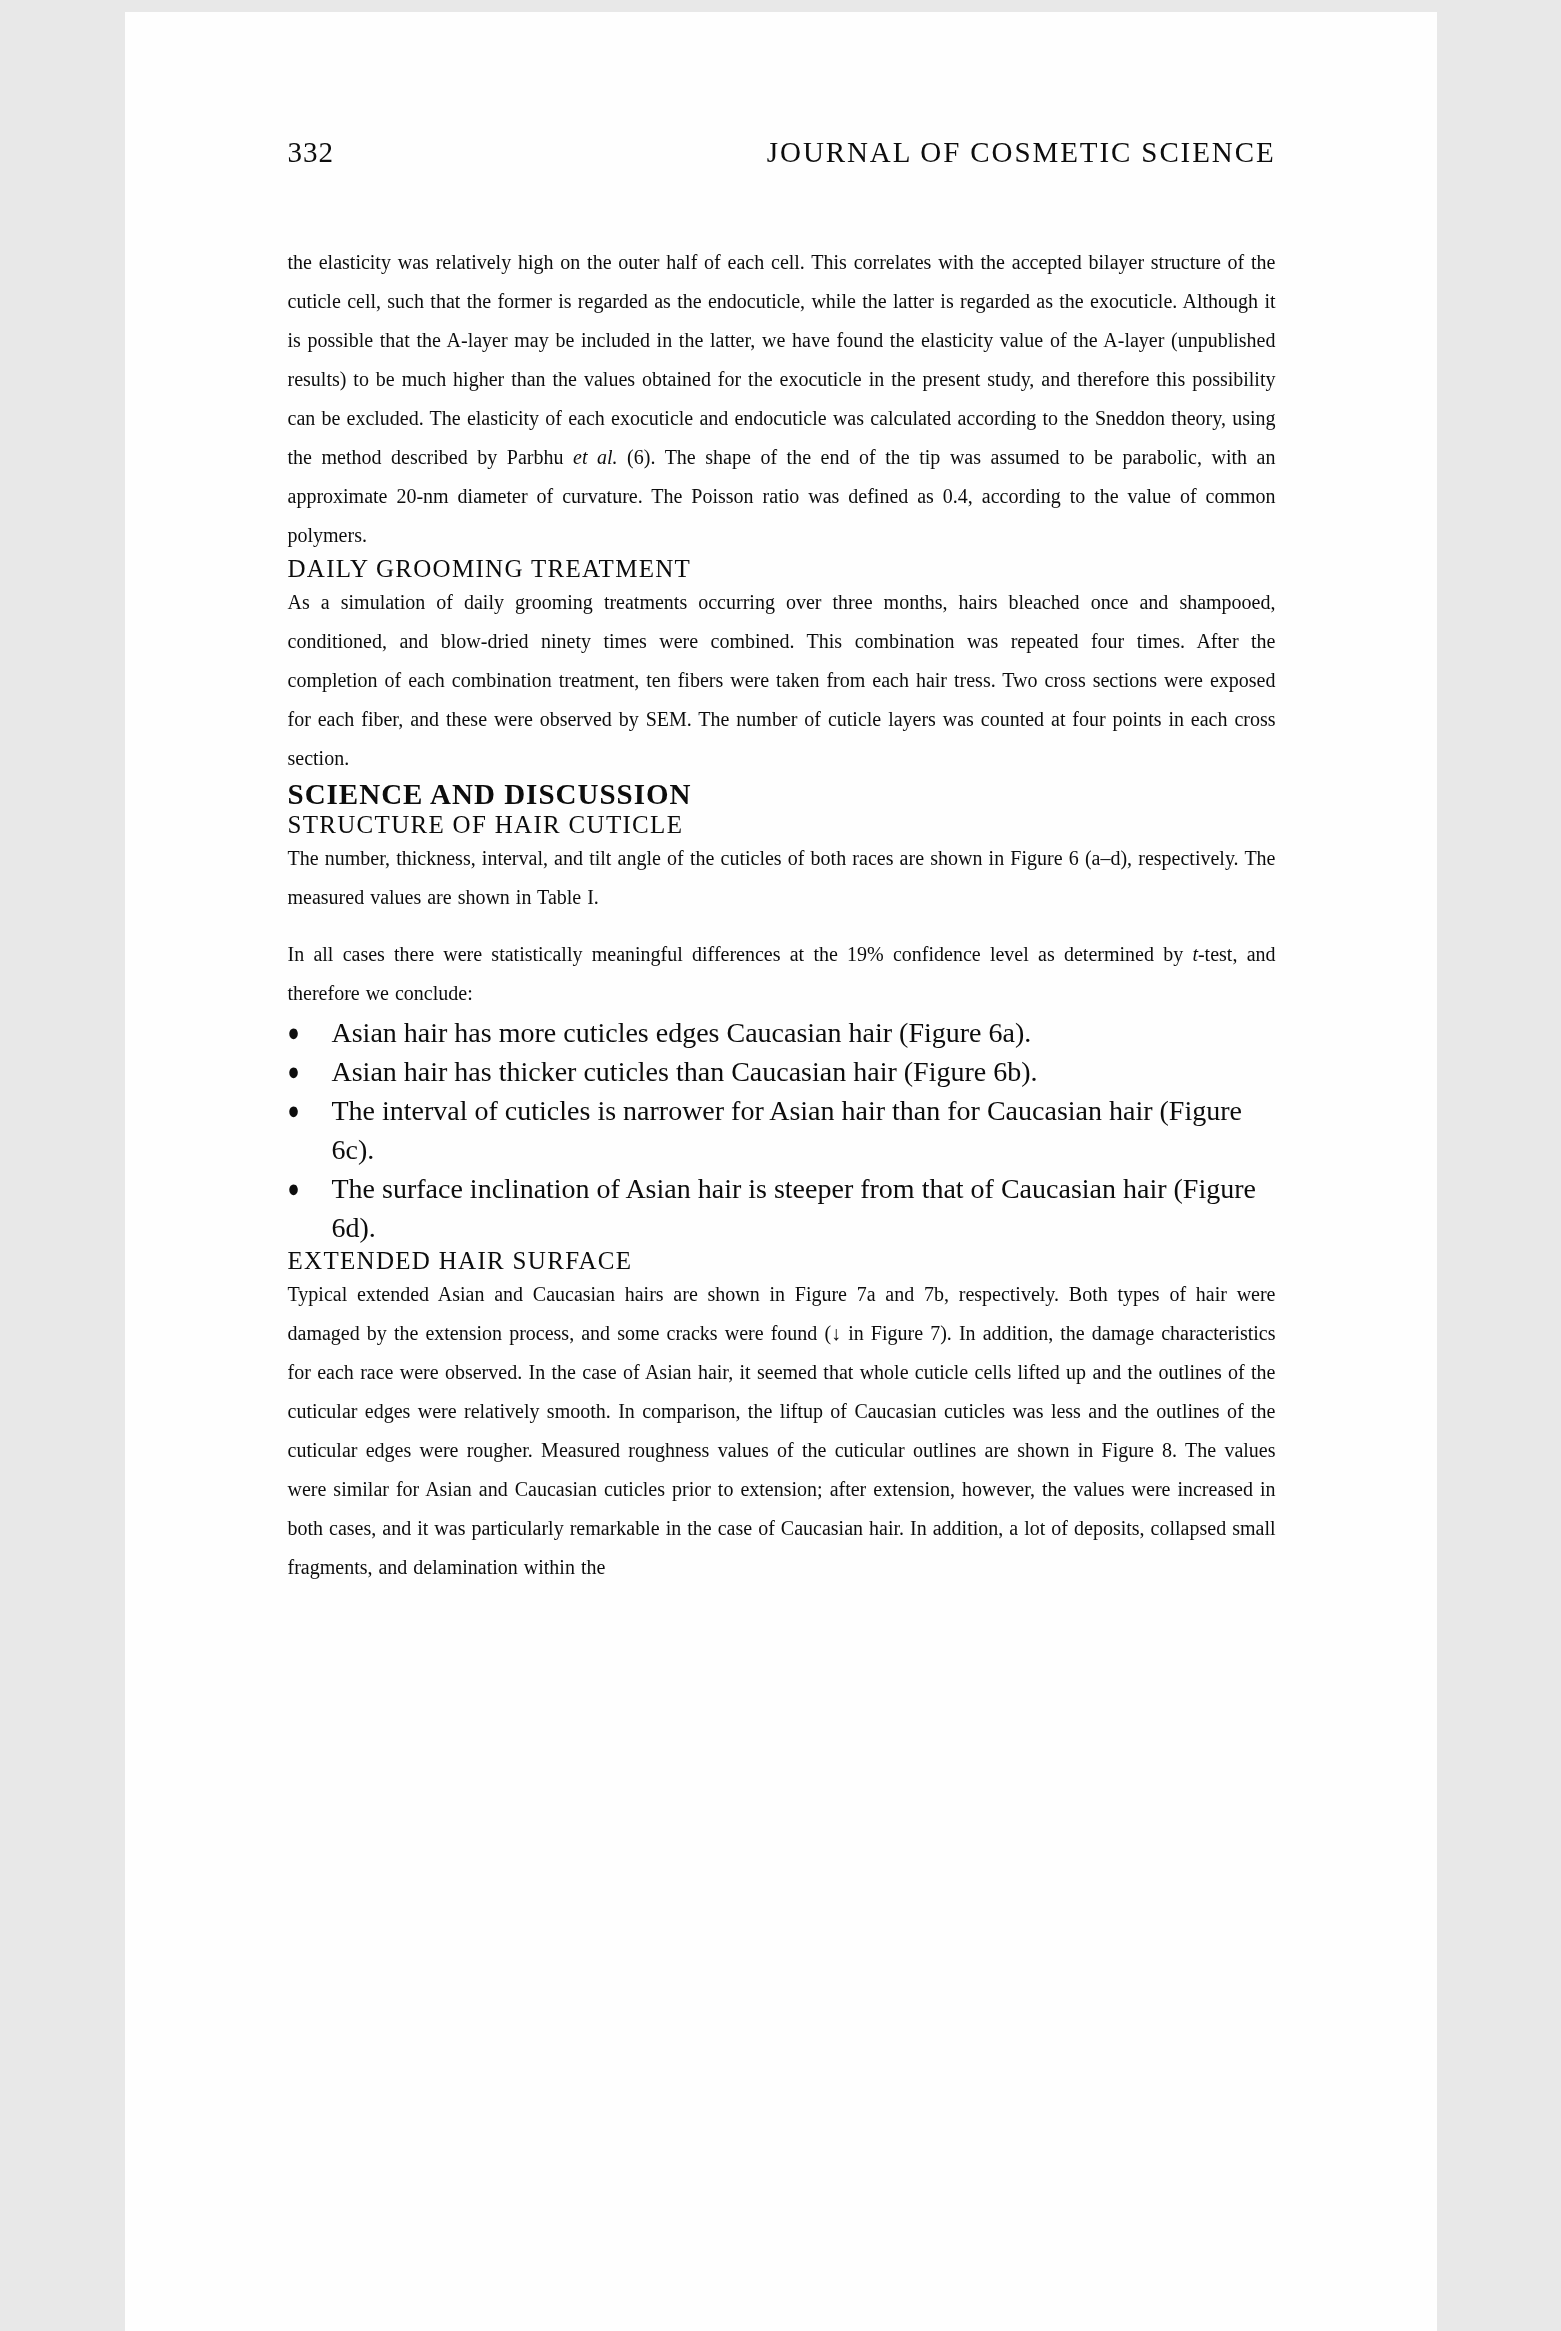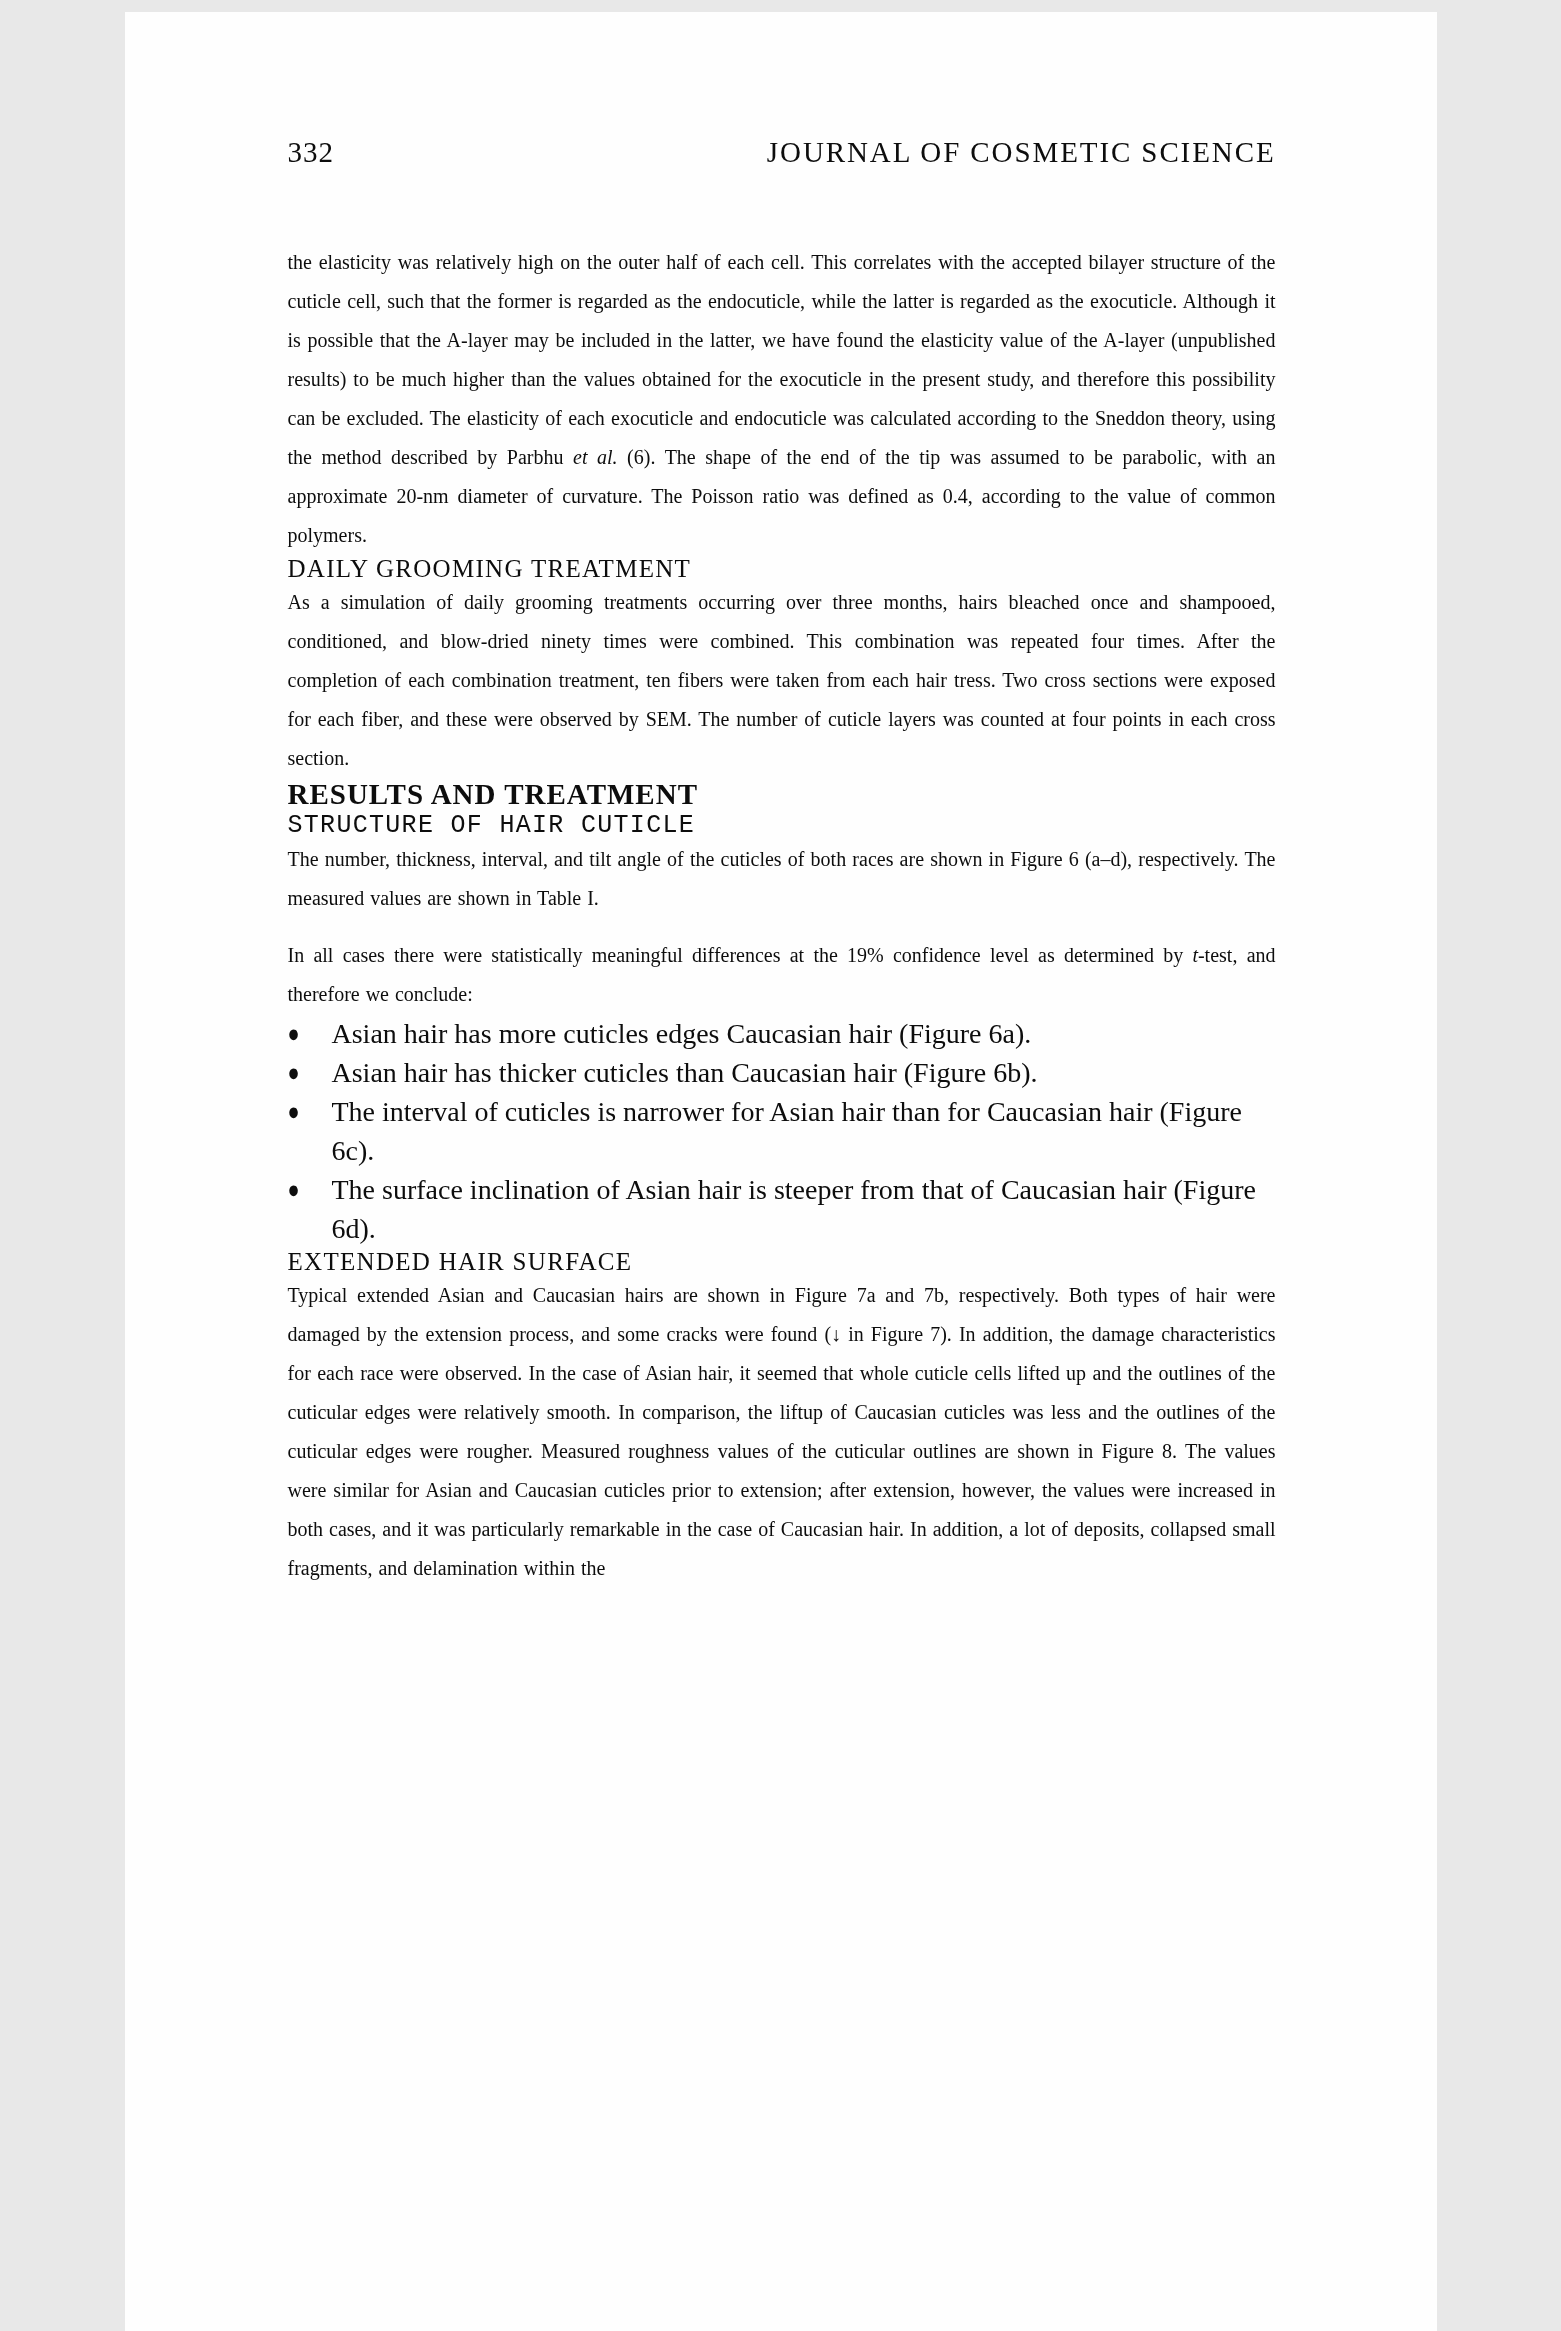--- a/index.html
+++ b/index.html
@@ -50,21 +50,21 @@
     margin: 0;
   }
   h3.subhead {
     font-size: 25px;
     font-weight: 400;
     letter-spacing: 1.3px;
     margin: 0;
   }
   [data-name="section-heading-results-and-discussion"] { margin: 99px 0 0; }
   [data-name="section-heading-daily-grooming-treatment"] { margin: 76px 0 46px; }
-  [data-name="section-heading-structure-of-hair-cuticle"] { margin: 46px 0 44px; font-family: Liberation Mono, monospace; }
+  [data-name="section-heading-structure-of-hair-cuticle"] { margin: 46px 0 44px; }
   [data-name="section-heading-extended-hair-surface"]     { margin: 75px 0 43px; }
   [data-name="paragraph-conclusions-intro"] { margin-top: 18px; }
   .bullet-list { margin: 0; }
   .bullet-item {
     display: flex;
     align-items: flex-start;
   }
   .bullet {
     width: 44px;
     flex: 0 0 44px;
@@ -88,21 +88,21 @@
     <span class="page-num" data-name="page-number">332</span>
     <div class="run-title" data-name="journal-title">JOURNAL OF COSMETIC SCIENCE</div>
   </header>
 
   <p class="body-par" data-name="paragraph-elasticity"><span data-name="text-segment">the elasticity was relatively high on the outer half of each cell. This correlates with the accepted bilayer structure of the cuticle cell, such that the former is regarded as the endocuticle, while the latter is regarded as the exocuticle. Although it is possible that the A-layer may be included in the latter, we have found the elasticity value of the A-layer (unpublished results) to be much higher than the values obtained for the exocuticle in the present study, and therefore this possibility can be excluded. The elasticity of each exocuticle and endocuticle was calculated according to the Sneddon theory, using the method described by Parbhu </span><i data-name="italic-text">et al.</i><span data-name="text-segment"> (6). The shape of the end of the tip was assumed to be parabolic, with an approximate 20-nm diameter of curvature. The Poisson ratio was defined as 0.4, according to the value of common polymers.</span></p>
 
   <h3 class="subhead" data-name="section-heading-daily-grooming-treatment">DAILY GROOMING TREATMENT</h3>
 
   <p class="body-par" data-name="paragraph-daily-grooming">As a simulation of daily grooming treatments occurring over three months, hairs bleached once and shampooed, conditioned, and blow-dried ninety times were combined. This combination was repeated four times. After the completion of each combination treatment, ten fibers were taken from each hair tress. Two cross sections were exposed for each fiber, and these were observed by SEM. The number of cuticle layers was counted at four points in each cross section.</p>
 
-  <h2 class="main-head" data-name="section-heading-results-and-discussion">RESULTS AND TREATMENT</h2>
+  <h2 class="main-head" data-name="section-heading-results-and-discussion">SCIENCE AND DISCUSSION</h2>
 
   <h3 class="subhead" data-name="section-heading-structure-of-hair-cuticle">STRUCTURE OF HAIR CUTICLE</h3>
 
   <p class="body-par" data-name="paragraph-structure-figures">The number, thickness, interval, and tilt angle of the cuticles of both races are shown in Figure 6 (a–d), respectively. The measured values are shown in Table I.</p>
 
   <p class="body-par" data-name="paragraph-conclusions-intro"><span data-name="text-segment">In all cases there were statistically meaningful differences at the 19% confidence level as determined by </span><i data-name="italic-text">t</i><span data-name="text-segment">-test, and therefore we conclude:</span></p>
 
   <div class="bullet-list" data-name="conclusions-list">
       <div class="bullet-item" data-name="conclusion-item">
         <span class="bullet" data-name="bullet-icon">●</span>

